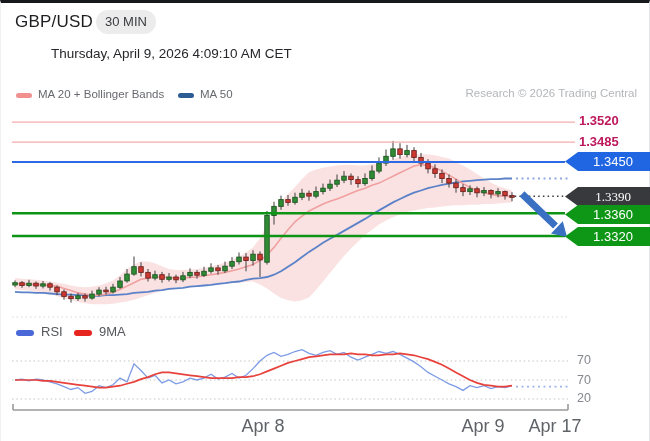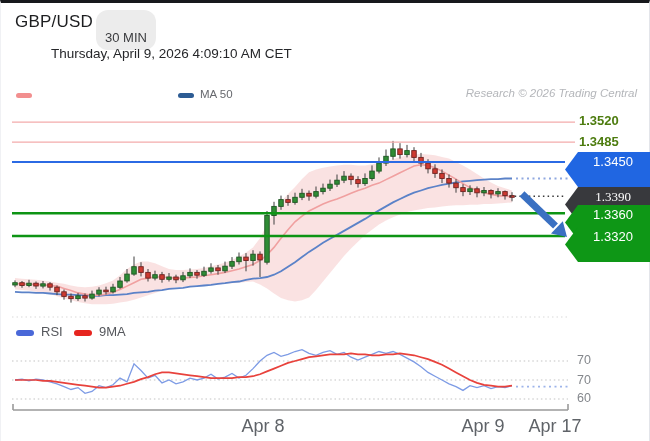--- a/index.html
+++ b/index.html
@@ -2,30 +2,30 @@
 <html><head>
 <meta charset="utf-8">
 <style>
   html,body{margin:0;padding:0;background:#ffffff;}
   body{width:650px;height:441px;overflow:hidden;font-family:"Liberation Sans",sans-serif;}
   .widget{position:absolute;left:0;top:0;width:648px;height:438px;background:#fff;
           border-top:3px solid #17181c;border-right:1px solid #e3e5ea;border-left:1px solid #f0f1f4;
           border-bottom:1px dashed #d8dadf;}
   .abs{position:absolute;}
   #symbol{left:14px;top:9px;font-size:17px;font-weight:400;color:#1d1e20;letter-spacing:.2px;}
-  #tfbadge{left:95px;top:7px;background:#ececec;color:#3a3b3e;font-size:13px;padding:20px 9px 5px;border-radius:12px;}
+  #tfbadge{left:95px;top:7px;background:#ececec;color:#3a3b3e;font-size:13px;padding:4px 9px 5px;border-radius:12px;}
   #dateline{left:14px;top:43px;font-size:13.5px;color:#26272a;margin-left:36px;}
   .lg-sw{height:5px;width:16px;border-radius:2.5px;}
   #sw-ma20{left:15px;top:90px;}
   #lb-ma20{left:37px;top:85px;font-size:11.5px;color:#67696e;}
   #sw-ma50{left:177px;top:90px;}
   #lb-ma50{left:199px;top:85px;font-size:11.5px;color:#67696e;}
-  #research{right:12px;top:84px;font-size:11.5px;color:#b4b6ba;font-style:italic;}
-  .red-level{left:578px;width:70px;font-size:13px;font-weight:700;color:#4d7c0f;text-align:left;}
-  .tag{left:564px;width:85px;height:35px;line-height:19px;color:#fff;font-size:13px;text-align:center;
+  #research{right:12px;top:84px;font-size:11.5px;color:#b4b6ba;}
+  .red-level{left:578px;width:70px;font-size:13px;font-weight:700;color:#be185d;text-align:left;}
+  .tag{left:564px;width:85px;height:19px;line-height:19px;color:#fff;font-size:13px;text-align:center;
        padding-left:11px;box-sizing:border-box;
        clip-path:polygon(0 50%,13px 0%,100% 0%,100% 100%,13px 100%);}
   .tag-blue{background:#2066e2;}
   .tag-dark{background:#38393d;font-family:Liberation Serif, serif;}
   .tag-green{background:#0e9716;}
   .xlabel{top:413px;font-size:18px;color:#5f6368;transform:translateX(-50%);}
   .rlabel{left:576px;font-size:12.5px;color:#84878c;}
   #sw-rsi{left:15px;top:327px;width:18px;height:6px;border-radius:3px;}
   #lb-rsi{left:40px;top:321px;font-size:13px;color:#55575c;}
   #sw-9ma{left:73px;top:327px;width:18px;height:6px;border-radius:3px;}
@@ -204,36 +204,37 @@
       <line x1="12" y1="407" x2="567" y2="407" stroke="#9a9a9a" stroke-width="1.6"></line>
       <line x1="12" y1="407" x2="12" y2="401" stroke="#9a9a9a" stroke-width="1.6"></line>
       <line x1="567" y1="407" x2="567" y2="401" stroke="#9a9a9a" stroke-width="1.6"></line>
     </svg>
 
   <span class="abs" id="symbol">GBP/USD</span>
   <span class="abs" id="tfbadge">30 MIN</span>
   <span class="abs" id="dateline">Thursday, April 9, 2026 4:09:10 AM CET</span>
 
   <span class="abs lg-sw" id="sw-ma20" style="background:#f28f8f"></span>
+  <span class="abs" id="lb-ma20">MA 20 + Bollinger Bands</span>
   <span class="abs lg-sw" id="sw-ma50" style="background:#2d5c94"></span>
   <span class="abs" id="lb-ma50">MA 50</span>
   <span class="abs" id="research">Research © 2026 Trading Central</span>
 
   <span class="abs red-level" style="top:110px">1.3520</span>
   <span class="abs red-level" style="top:131px">1.3485</span>
   <span class="abs tag tag-blue" style="top:149px">1.3450</span>
   <span class="abs tag tag-dark" style="top:184px">1.3390</span>
   <span class="abs tag tag-green" style="top:202px">1.3360</span>
   <span class="abs tag tag-green" style="top:224px">1.3320</span>
 
   <span class="abs" id="sw-rsi" style="background:#4a68d8"></span>
   <span class="abs" id="lb-rsi">RSI</span>
   <span class="abs" id="sw-9ma" style="background:#e6251f"></span>
   <span class="abs" id="lb-9ma">9MA</span>
 
   <span class="abs rlabel" style="top:350px">70</span>
   <span class="abs rlabel" style="top:370px">70</span>
-  <span class="abs rlabel" style="top:388px">60</span>
+  <span class="abs rlabel" style="top:388px">20</span>
 
   <span class="abs xlabel" style="left:262px">Apr 8</span>
   <span class="abs xlabel" style="left:482px">Apr 9</span>
   <span class="abs xlabel" style="left:554px">Apr 17</span>
 </div>
 
 </body></html>

